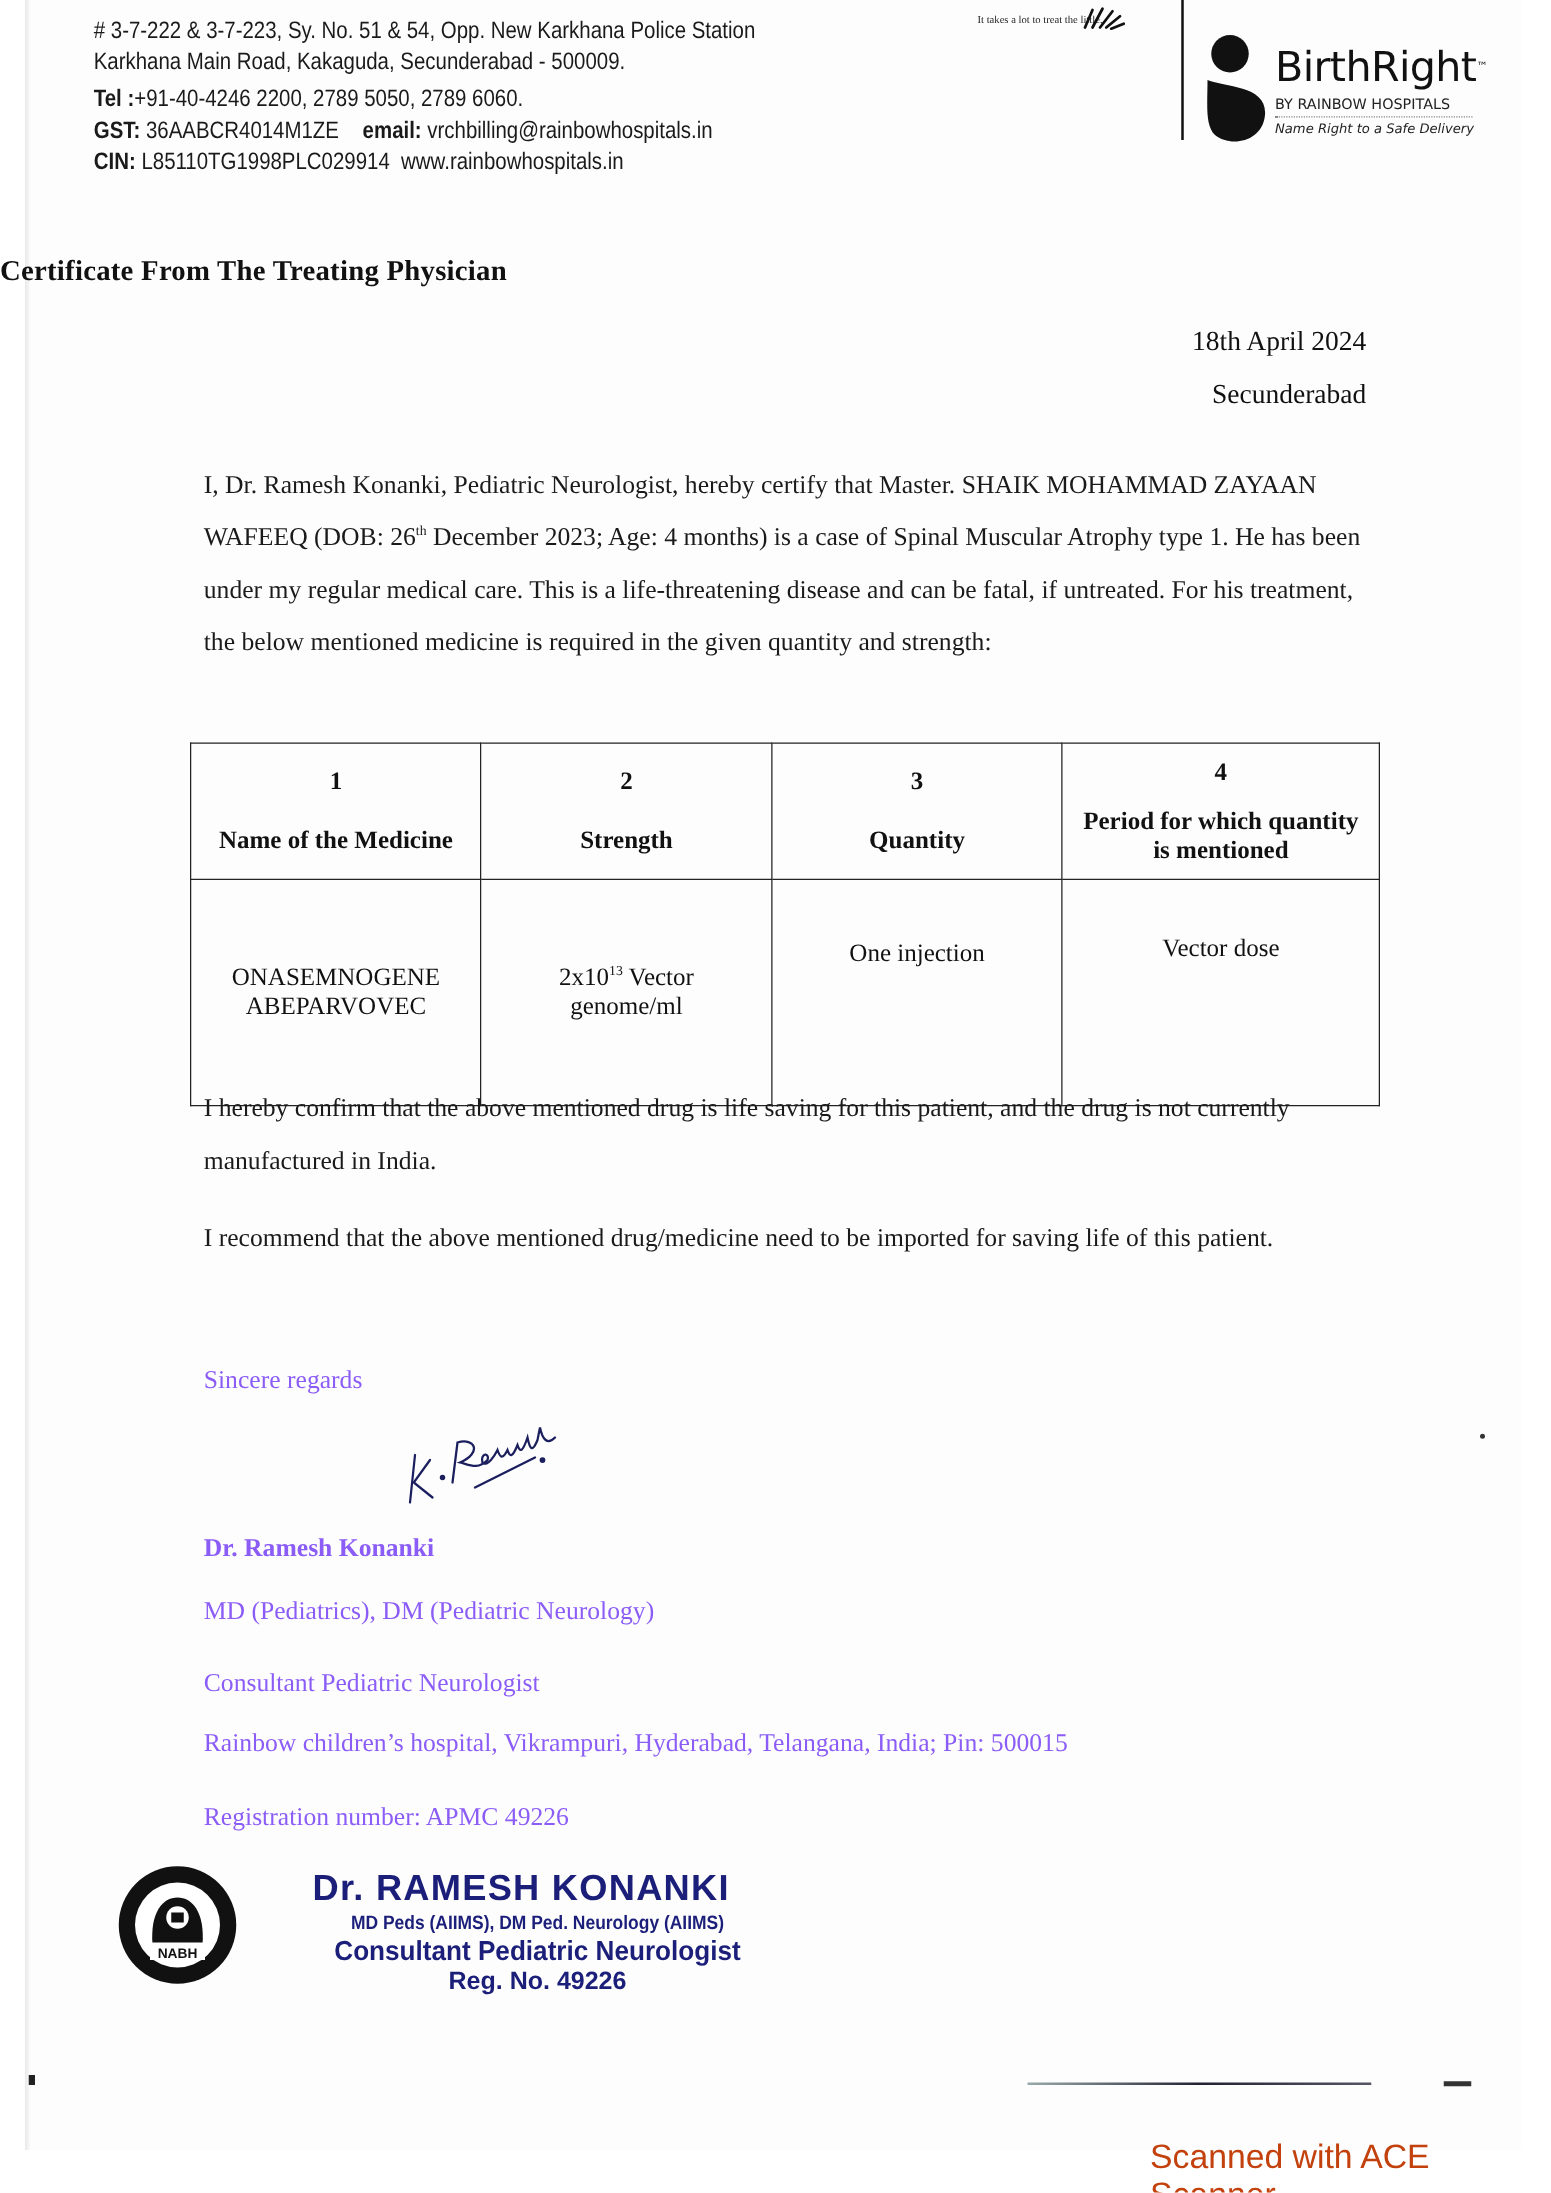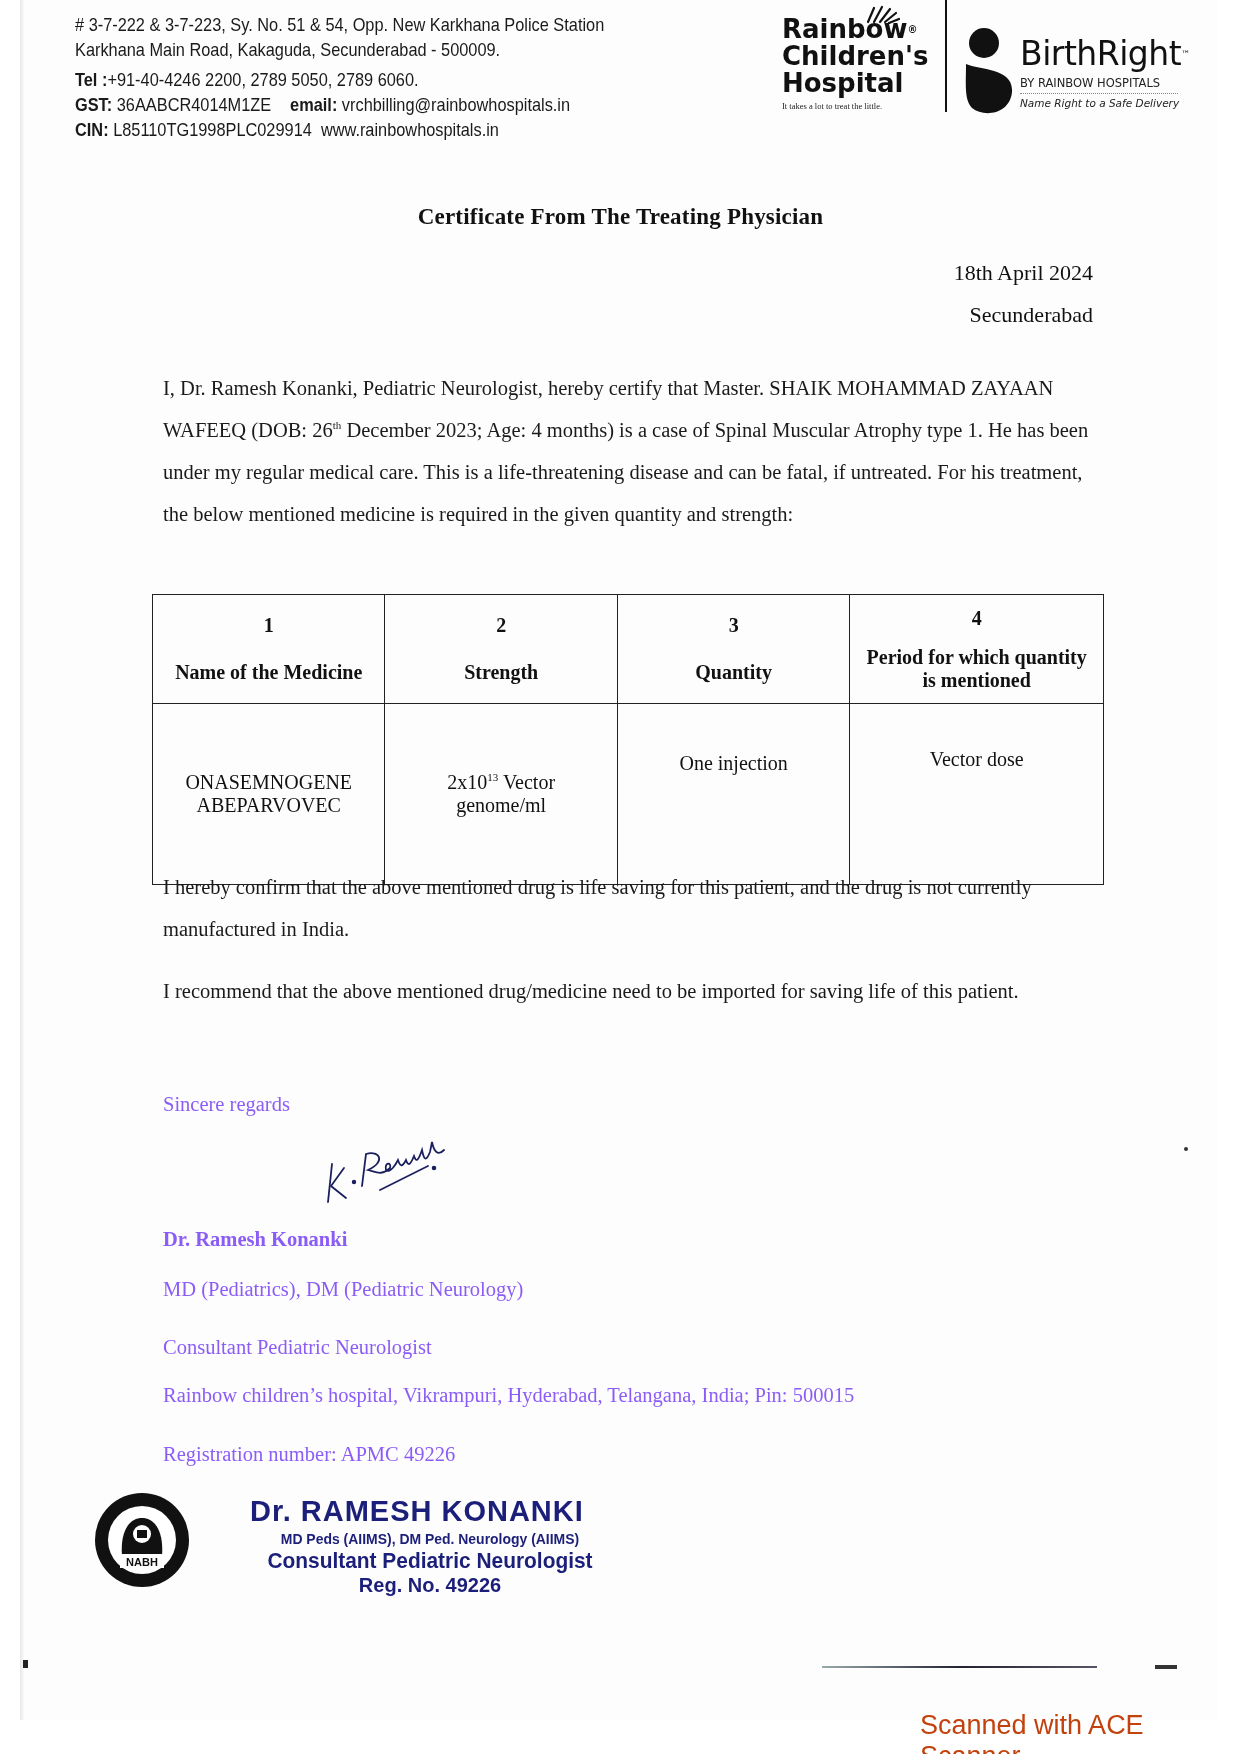--- a/index.html
+++ b/index.html
@@ -31,21 +31,21 @@
   .rch .tag { font-size: 8.5px; color: #222; margin-top: 4px; white-space: nowrap; font-family: Liberation Serif, serif; }
   .vdivider { position: absolute; left: 945px; top: 0; width: 2px; height: 112px; background: #111; }
   .br-mark { position: absolute; left: 962px; top: 26px; width: 52px; height: 90px; }
   .br-text { position: absolute; left: 1020px; top: 36px; font-family: "DejaVu Sans", sans-serif; }
   .br-text .t1 { font-size: 33px; font-weight: 500; letter-spacing: -0.5px; color: #111; line-height: 36px; text-align: center; }
   .br-text .t1 sup { font-size: 9px; vertical-align: top; }
   .br-text .t2 { font-size: 11.5px; color: #222; margin-top: 4px; padding-bottom: 3px; border-bottom: 1px dotted #888; width: 158px; }
   .br-text .t3 { font-size: 10.5px; color: #222; margin-top: 3px; font-style: italic; }
 
   
-  .title { position: absolute; left: 0; width: 1241px; text-align: center; top: 204px; font-weight: 700; font-size: 23px; letter-spacing: 0.2px; }
+  .title { position: absolute; left: 0; width: 1241px; top: 204px; font-weight: 700; font-size: 23px; letter-spacing: 0.2px; }
   .right { position: absolute; right: 148px; font-size: 22px; text-align: right; }
   .para { position: absolute; left: 163px; width: 930px; font-size: 20.5px; line-height: 42px; color: #1a1a1a; }
   .para sup { font-size: 11px; line-height: 0; }
   .single { position: absolute; left: 163px; font-size: 20.5px; color: #8b5cf6; white-space: nowrap; font-family: Liberation Serif, serif; }
   .bold { font-weight: 700; }
 
   
   table.med { position: absolute; left: 152px; top: 594px; width: 952px; border-collapse: collapse; font-size: 20px; }
   table.med td, table.med th { border: 1.8px solid #222; text-align: center; vertical-align: middle; padding: 0 8px; }
   table.med th { font-weight: 700; height: 108px; }
@@ -93,25 +93,20 @@
 <div class="rch">
   <svg class="rays" viewBox="0 0 40 20">
     <g stroke="#111" stroke-width="2.2" stroke-linecap="round">
       <line x1="8" y1="18" x2="14" y2="4"></line>
       <line x1="14" y1="18" x2="22" y2="3"></line>
       <line x1="20" y1="18" x2="30" y2="5"></line>
       <line x1="25" y1="18" x2="36" y2="9"></line>
       <line x1="29" y1="19" x2="39" y2="15"></line>
     </g>
   </svg>
-  <div class="name">
-    <div><span>Rainbow</span><sup>®</sup></div>
-    <div>Children's</div>
-    <div>Hospital</div>
-  </div>
   <div class="tag">It takes a lot to treat the little.</div>
 </div>
 <div class="vdivider"></div>
 
 <svg class="br-mark" viewBox="0 0 52 90">
   <circle cx="22" cy="17" r="15" fill="#111"></circle>
   <path d="M4 38 C 18 44, 52 42, 50 66 C 48 88, 22 92, 10 82 C 2 74, 4 58, 4 38 Z" fill="#111"></path>
 </svg>
 <div class="br-text">
   <div class="t1"><span>BirthRight</span><sup>™</sup></div>

